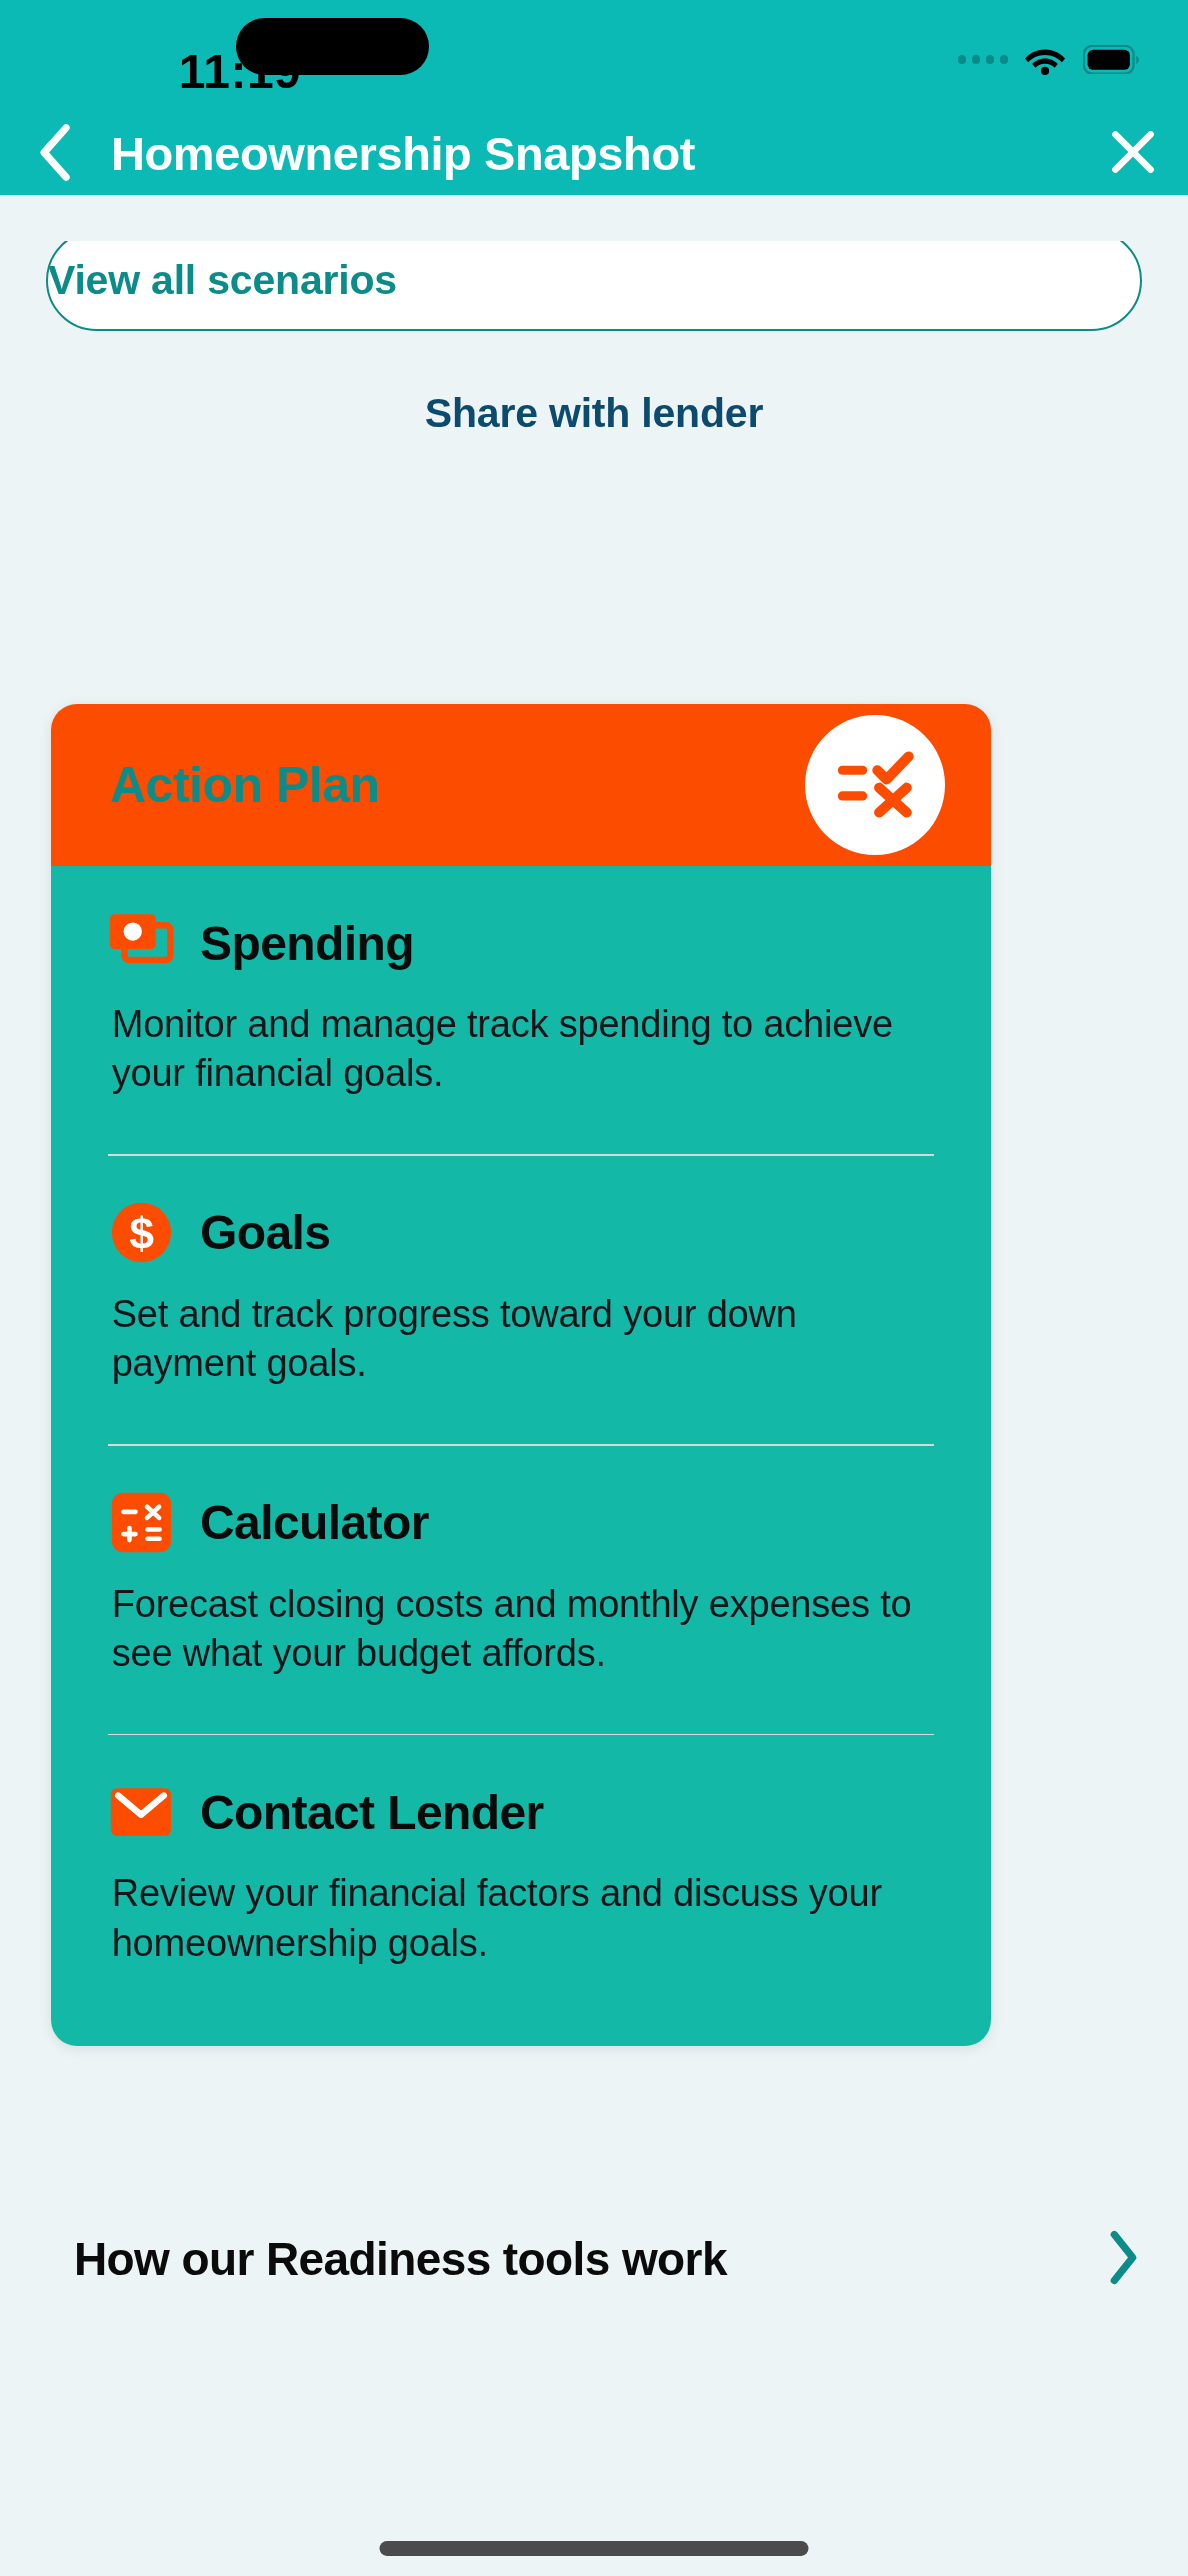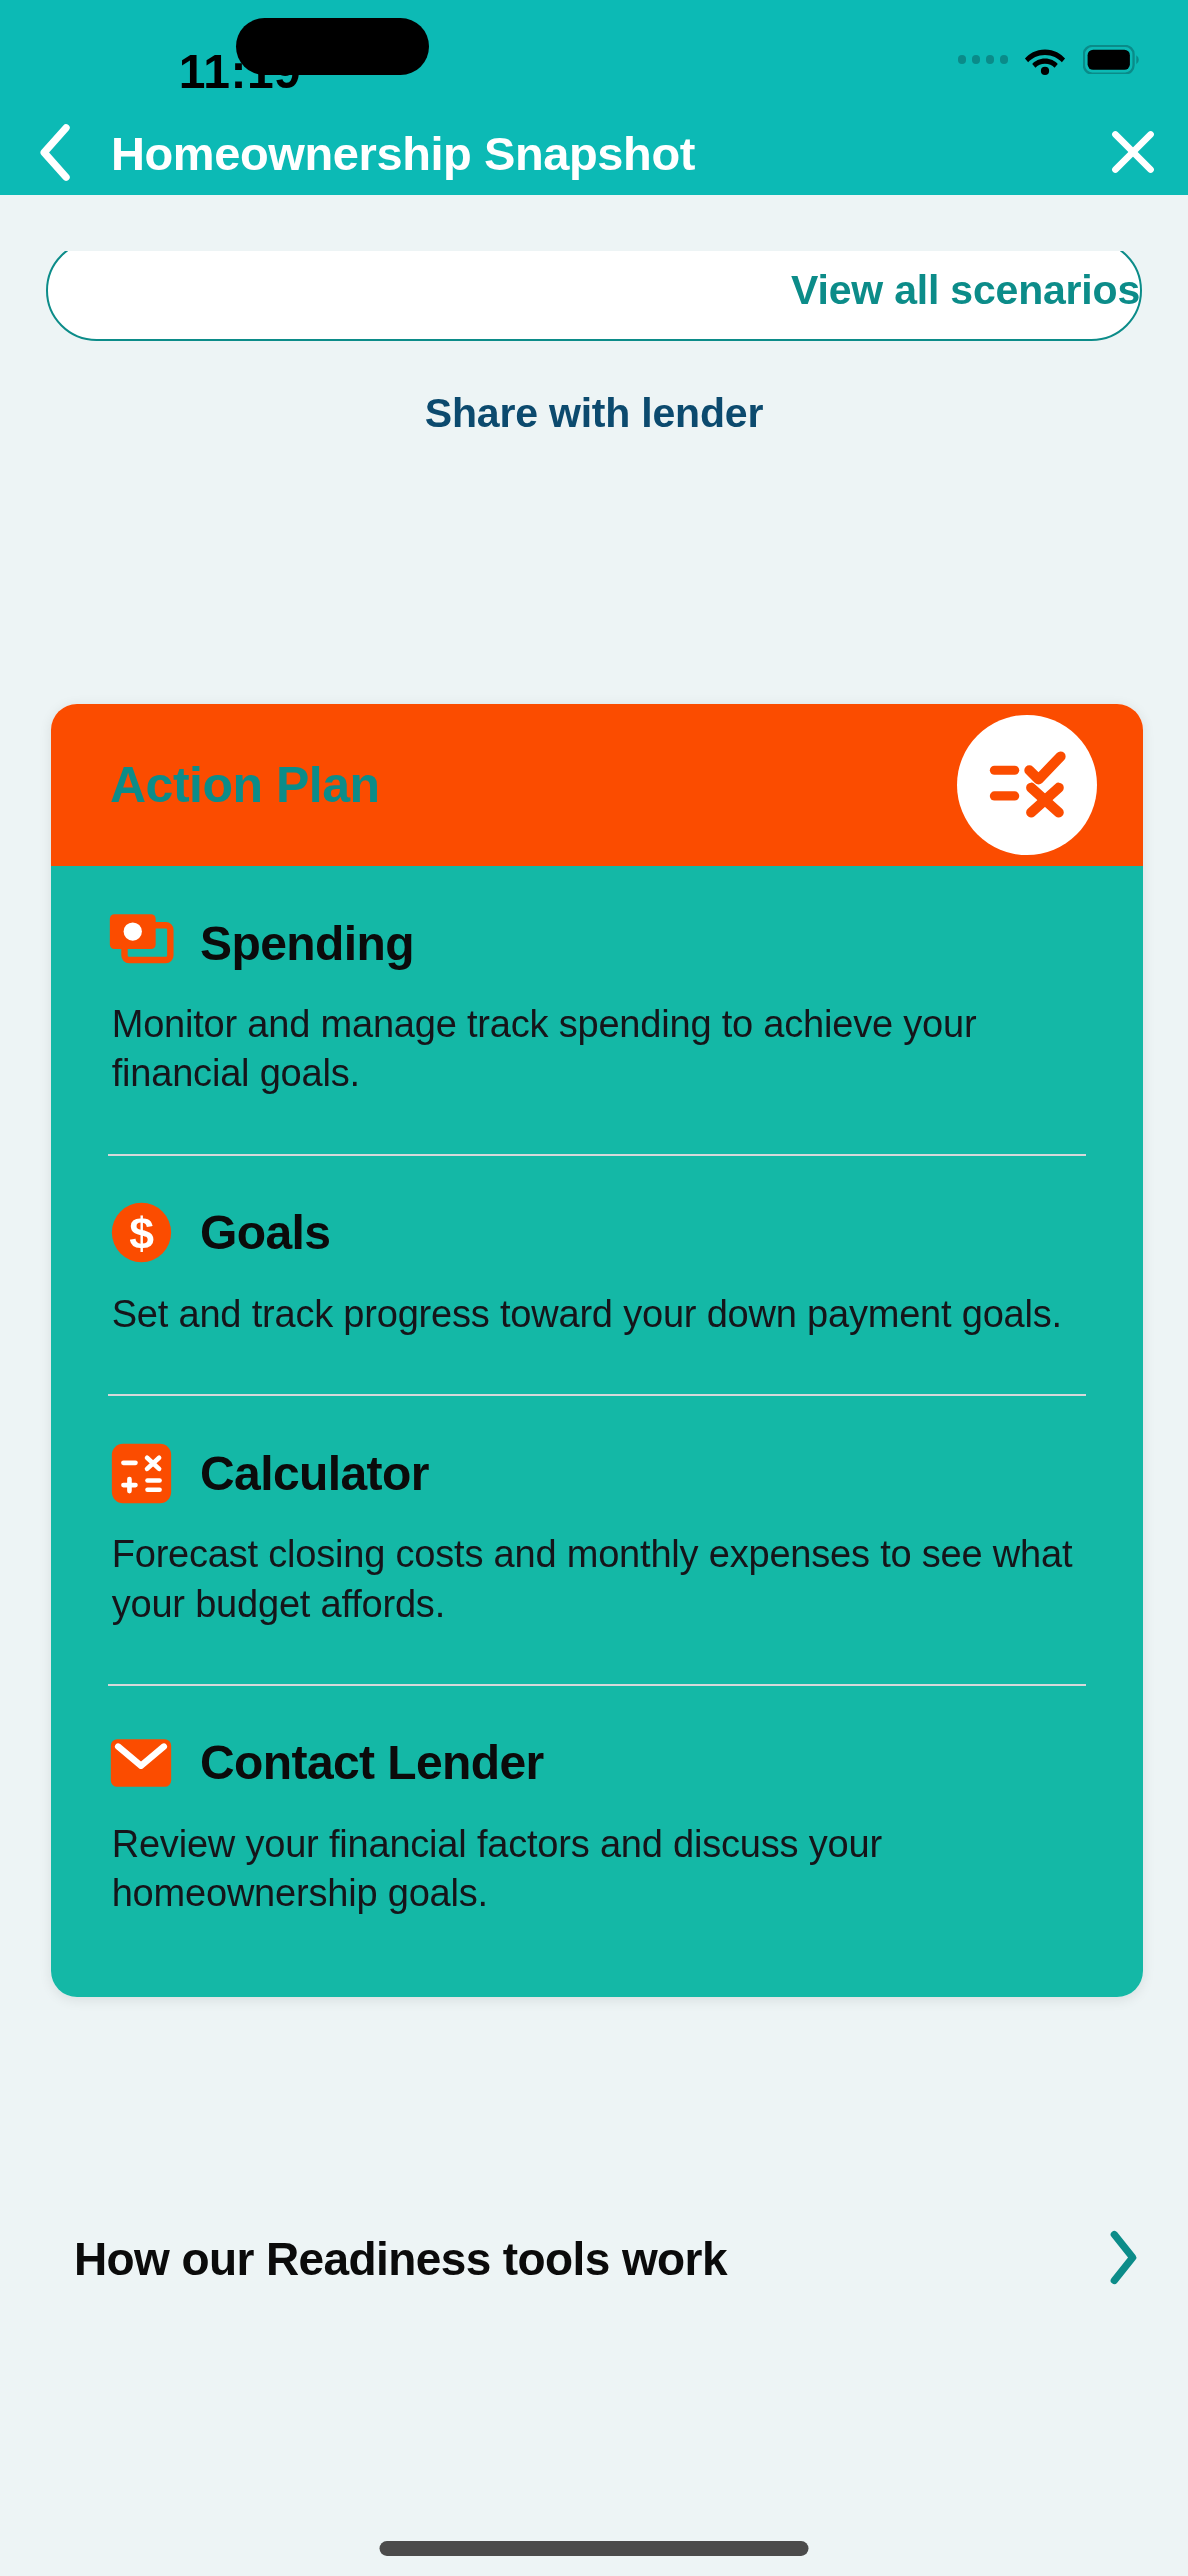--- a/index.html
+++ b/index.html
@@ -54,42 +54,42 @@
   
   .sheet {
     position:absolute; top:195px; left:0; width:1188px; height:2381px;
     background:#EDF4F5;
     border-top-left-radius:31px; border-top-right-radius:31px;
     overflow:hidden;
   }
 
   
   .scenarios-btn {
-    position:absolute; left:46px; top:45px; width:1096px; height:101px;
+    position:absolute; left:46px; top:35px; width:1096px; height:101px;
     background:#ffffff;
     border:2.8px solid #0C8C89;
     border-radius:52px;
-    display:flex; align-items:center; justify-content:flex-end;
+    display:flex; align-items:center; justify-content:flex-start;
     cursor:pointer;
     clip-path: inset(11px 0 0 0);
   }
   .scenarios-btn span {
     font-size:41px; font-weight:700; color:#0C8C89; letter-spacing:-0.2px;
   }
 
   .share-link {
     position:absolute; left:0; top:195px; width:1188px;
     text-align:center;
     font-size:41px; font-weight:700; color:#0c4a6e; letter-spacing:-0.2px;
     cursor:pointer;
   }
 
   
   .action-card {
-    position:absolute; left:51px; top:509px; width:1092px;
+    position:absolute; left:51px; top:509px; width:940px;
     background:#ffffff;
     border-radius:26px;
     box-shadow:0 2.8px 13px rgba(0,0,0,0.09);
     overflow:hidden;
   }
   .ap-head {
     height:162px; background:#FB4C00;
     display:flex; align-items:center; justify-content:space-between;
     padding:0 46px 0 59px;
   }

